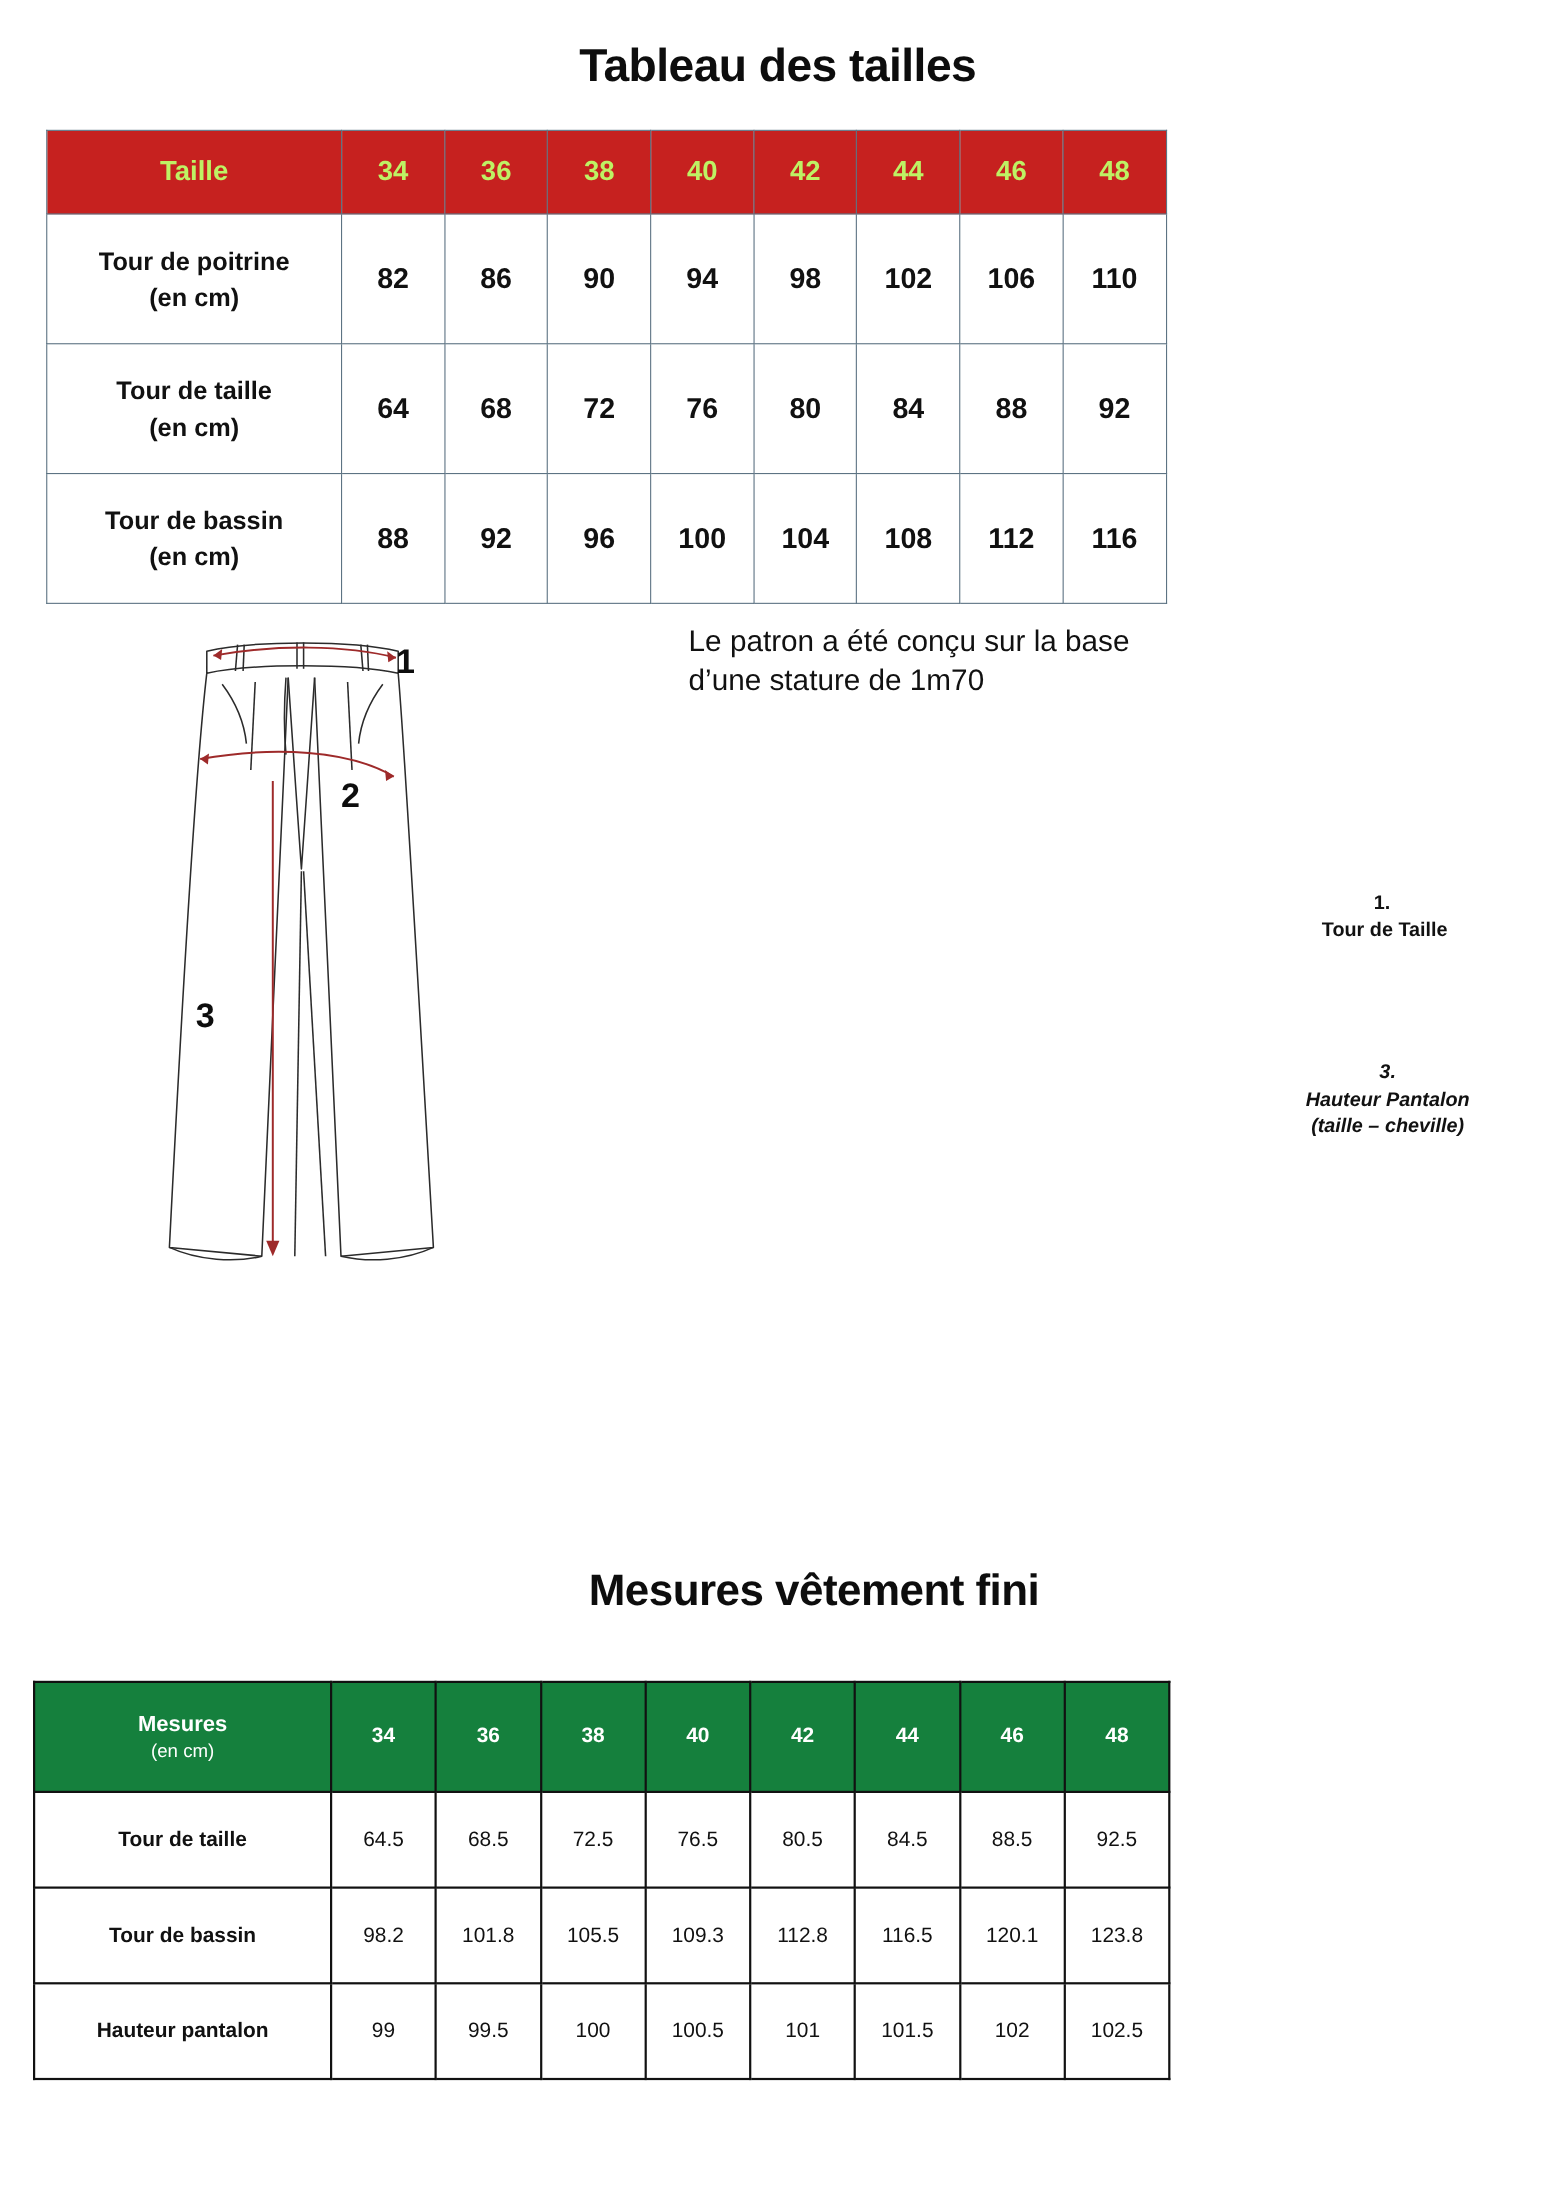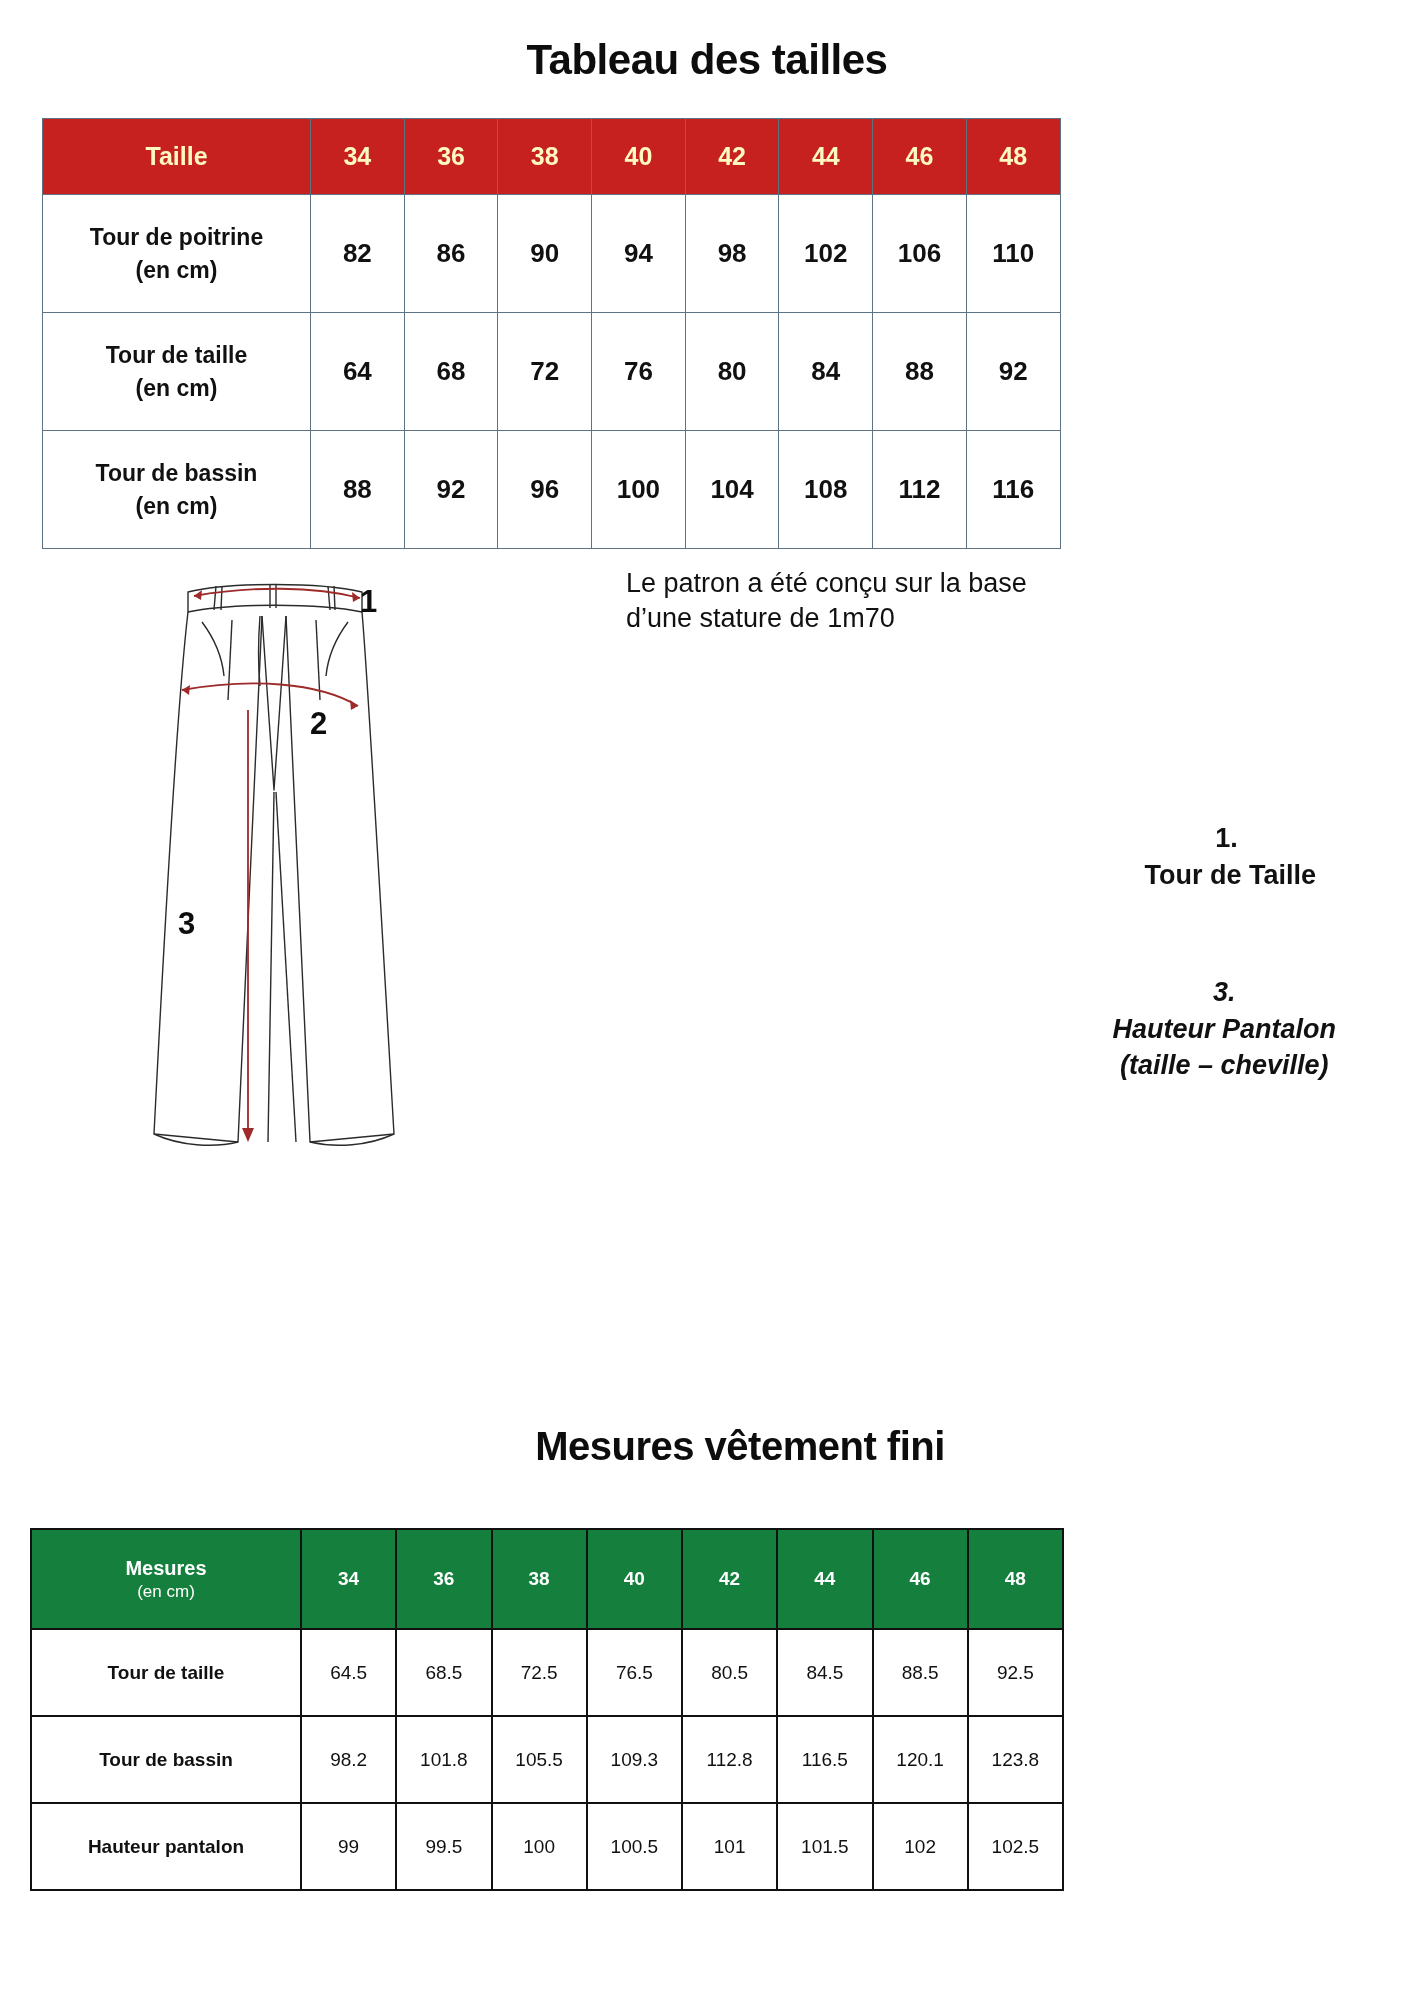--- a/index.html
+++ b/index.html
@@ -46,21 +46,21 @@
     width: 1018px;
   }
   #table-body-measurements th,
   #table-body-measurements td {
     border: 1.5px solid #5d7383;
     text-align: center;
     vertical-align: middle;
   }
   #table-body-measurements thead th {
     background: #c6211f;
-    color: #fef9c3;
+    color: #bef264;
     font-size: 25px;
     font-weight: bold;
     height: 76px;
     border-color: #5d7383;
   }
   #table-body-measurements tbody td {
     height: 118px;
     font-size: 26px;
     font-weight: bold;
     color: #111111;
@@ -128,21 +128,21 @@
     width: 420px;
     font-size: 27px;
     line-height: 1.3;
     color: #111111;
   }
 
   .note-item {
     position: absolute;
     right: 88px;
     text-align: center;
-    font-size: 27px;
+    font-size: 18px;
     font-weight: bold;
     line-height: 1.35;
     color: #111111;
     white-space: pre-line;
   }
   #note-1 { top: 784px; right: 98px; }
   #note-2 { top: 864px; right: 80px; }
   #note-3 { top: 938px; right: 78px; font-style: italic; }
 
   

